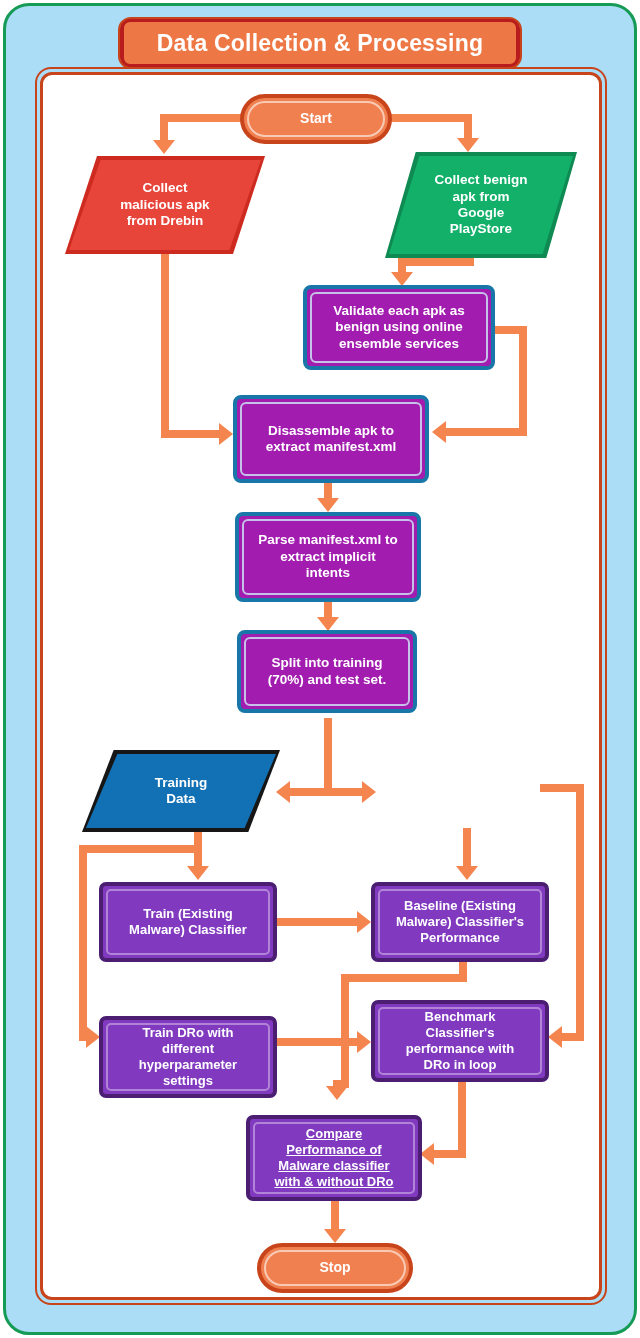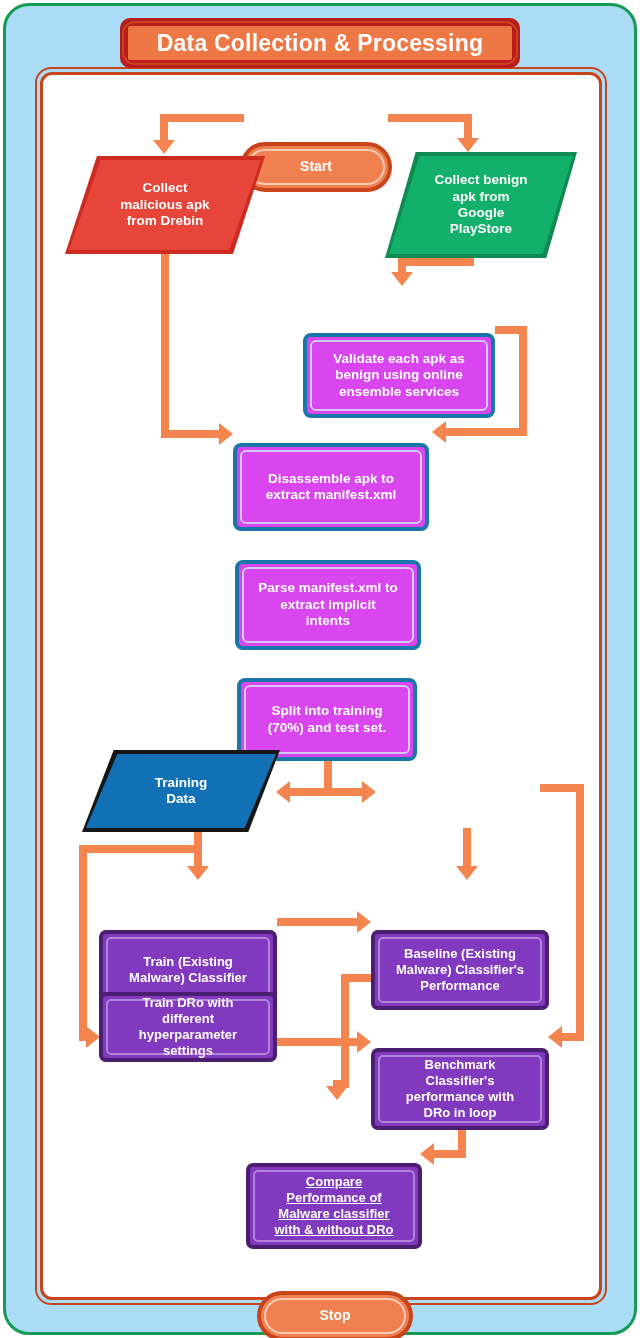--- a/index.html
+++ b/index.html
@@ -38,21 +38,21 @@
     border-radius: 16px;
     pointer-events: none;
   }
 
   
   .title-bar {
     position: absolute;
     left: 120px; top: 18px;
     width: 400px; height: 50px;
     background: #EE7845;
-    border: 8px solid #b91c1c;
+    border: 4px solid #b91c1c;
     border-radius: 10px;
     display: flex; align-items: center; justify-content: center;
     z-index: 12;
   }
   .title-bar::after {
     content:"";
     position:absolute; left:-6px; top:-5px; right:-6px; bottom:-5px;
     border:2px solid #C8441B; border-radius:13px;
   }
   .title-text {
@@ -65,36 +65,35 @@
   .node {
     position: absolute;
     display: flex; align-items: center; justify-content: center;
     text-align: center;
     color: #ffffff;
     font-weight: bold;
     line-height: 1.22;
     z-index: 6;
     white-space: pre-line;
     padding: 2px 6px;
-    margin-top: 48px;
   }
 
   .terminator {
     background: #F08050;
     border: 4px solid #C8441B;
     border-radius: 40px;
     font-size: 14px;
   }
   .terminator::after {
     content:""; position:absolute; left:3px; top:3px; right:3px; bottom:3px;
     border:2px solid #FBE3D6; border-radius:36px; opacity:.75;
   }
 
   .proc-blue {
-    background: #d946ef;
+    background: #a21caf;
     border: 4px solid #1877A8;
     border-radius: 8px;
     font-size: 13.5px;
   }
   .proc-blue::after {
     content:""; position:absolute; left:3px; top:3px; right:3px; bottom:3px;
     border:2px solid #CFEBF8; border-radius:6px; opacity:.8;
   }
 
   .proc-purple {
@@ -214,21 +213,21 @@
     <span>Train (Existing
 Malware) Classifier</span>
   </div>
 
   <div class="node proc-purple" style="left:371px; top:882px; width:178px; height:80px;">
     <span>Baseline (Existing
 Malware) Classifier's
 Performance</span>
   </div>
 
-  <div class="node proc-purple" style="left:99px; top:944px; width:178px; height:70px;">
+  <div class="node proc-purple" style="left:99px; top:1016px; width:178px; height:82px;">
     <span>Train DRo with
 different
 hyperparameter
 settings</span>
   </div>
 
   <div class="node proc-purple" style="left:371px; top:1000px; width:178px; height:82px;">
     <span>Benchmark
 Classifier's
 performance with

